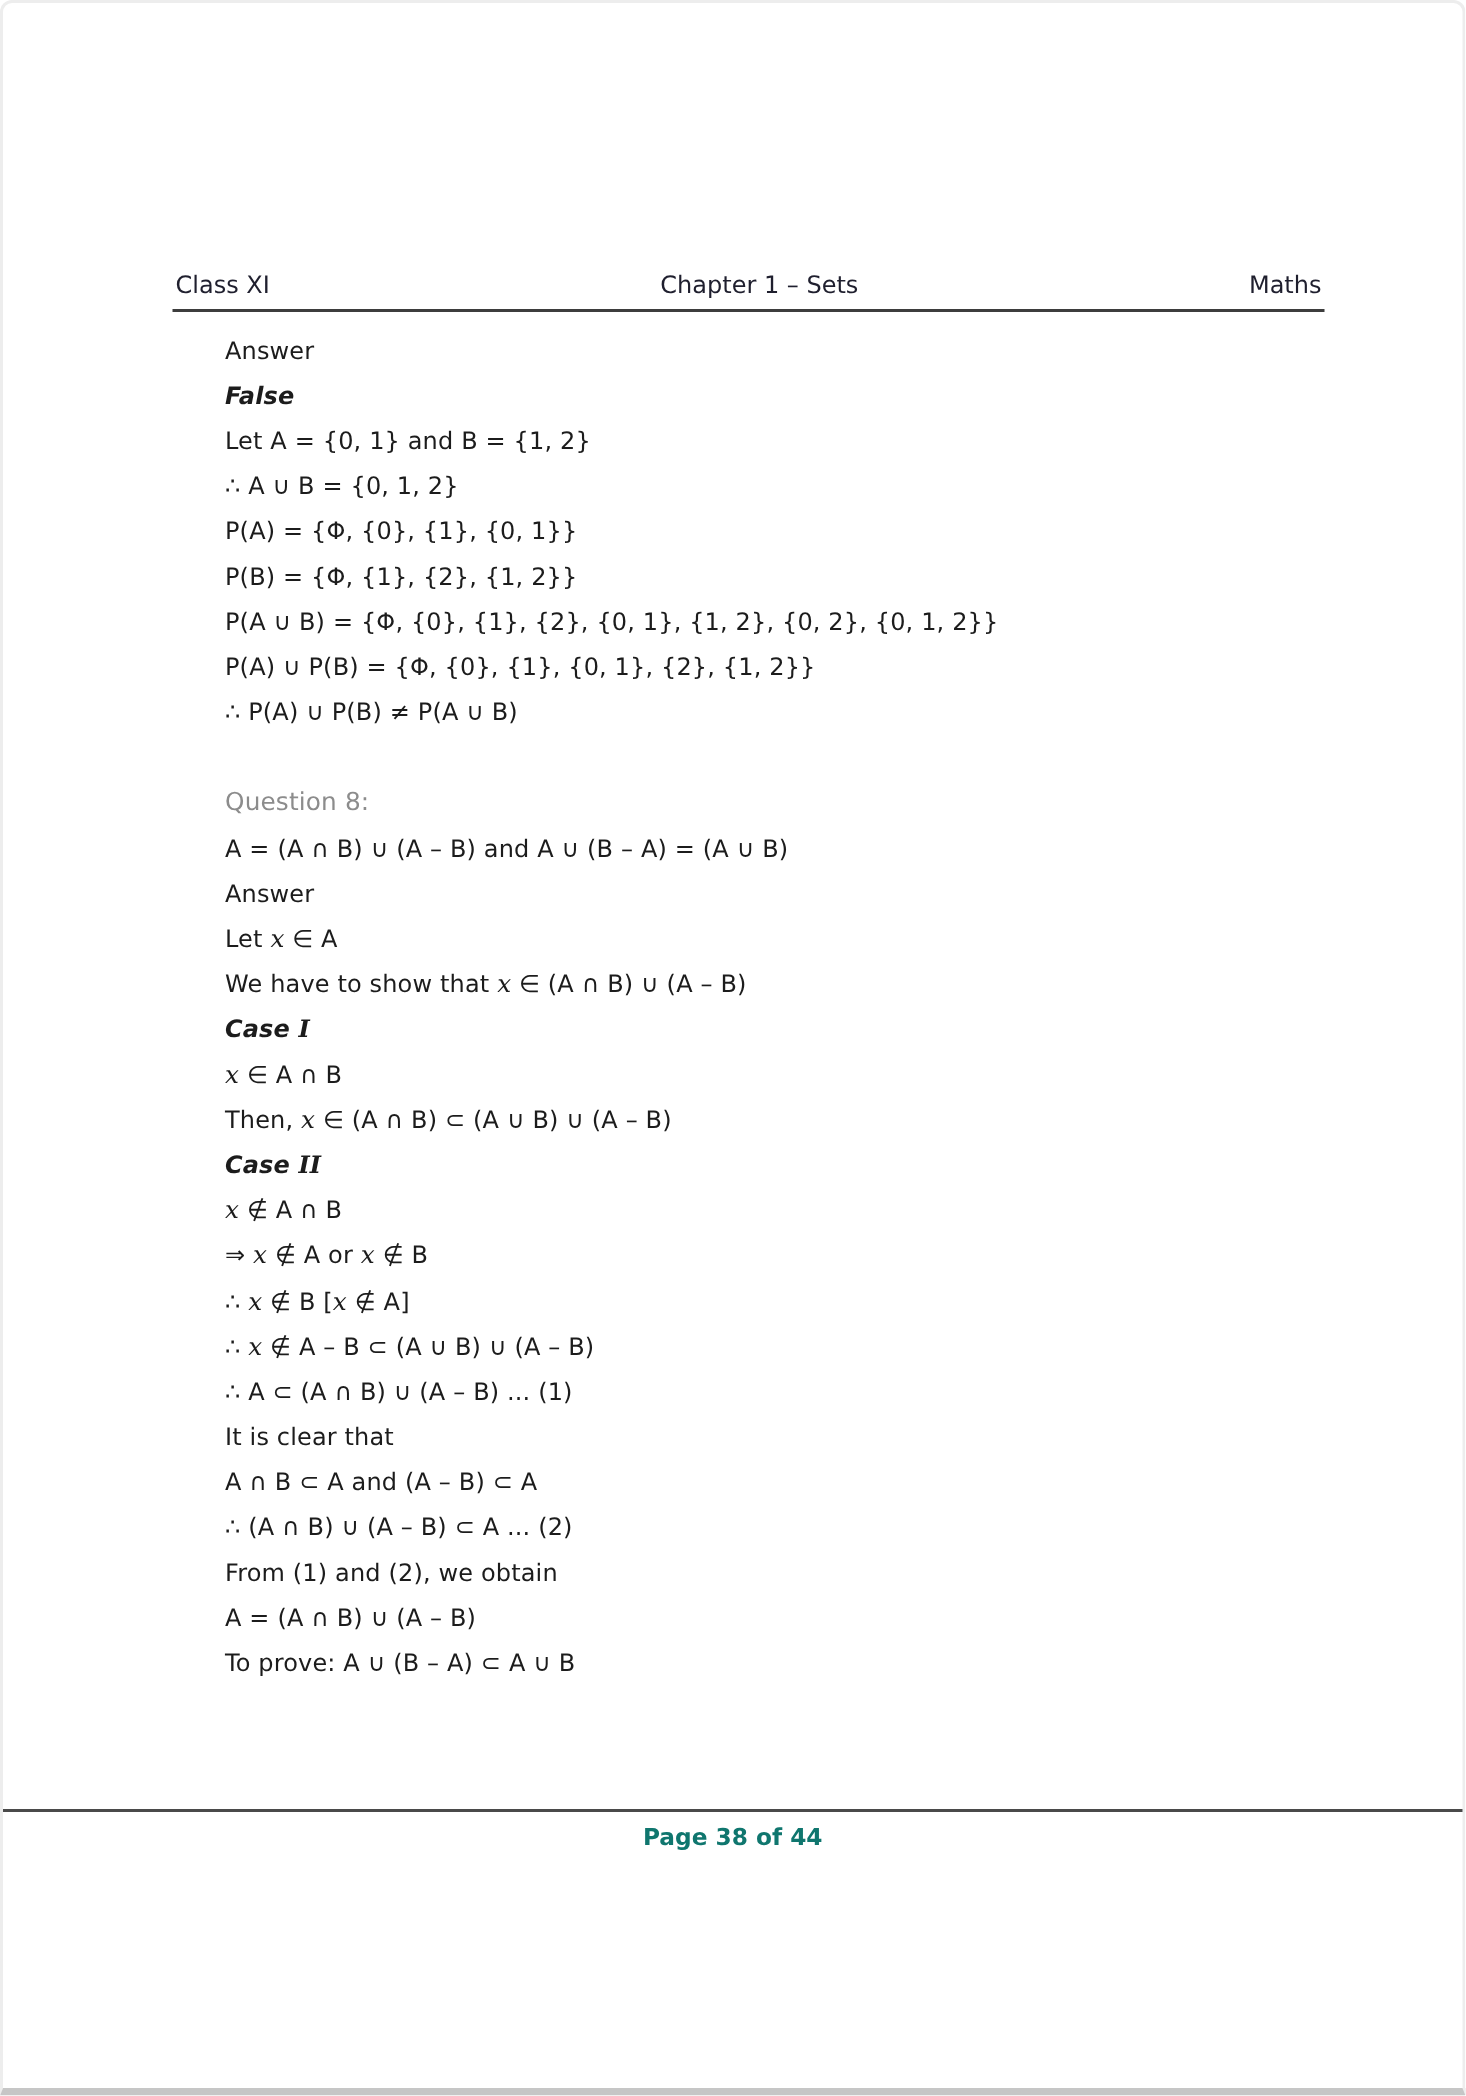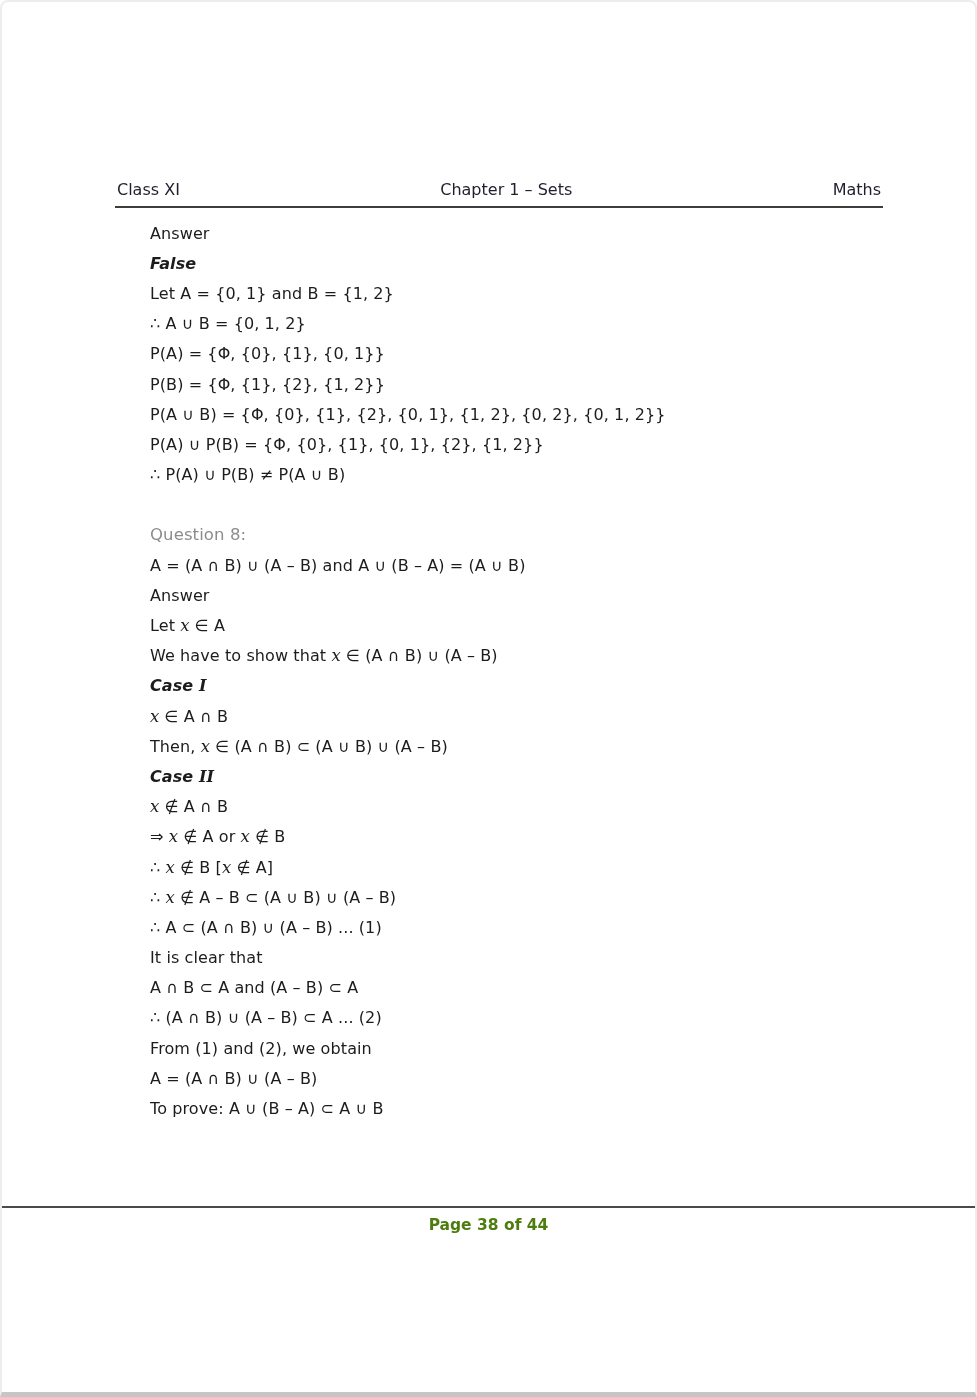--- a/index.html
+++ b/index.html
@@ -74,21 +74,21 @@
     top: 1204px;
     border-top: 2px solid #4a4a4a;
   }
   .footer-label {
     position: absolute;
     left: 0; right: 0;
     top: 1214px;
     text-align: center;
     font-weight: bold;
     font-size: 15.5px;
-    color: #4d7c0f;
+    color: #0f766e;
   }
 </style>
 </head>
 <body>
 
 <div class="page">
 
   <div class="doc-header">
     <span>Class XI</span>
     <span>Chapter 1 – Sets</span>

